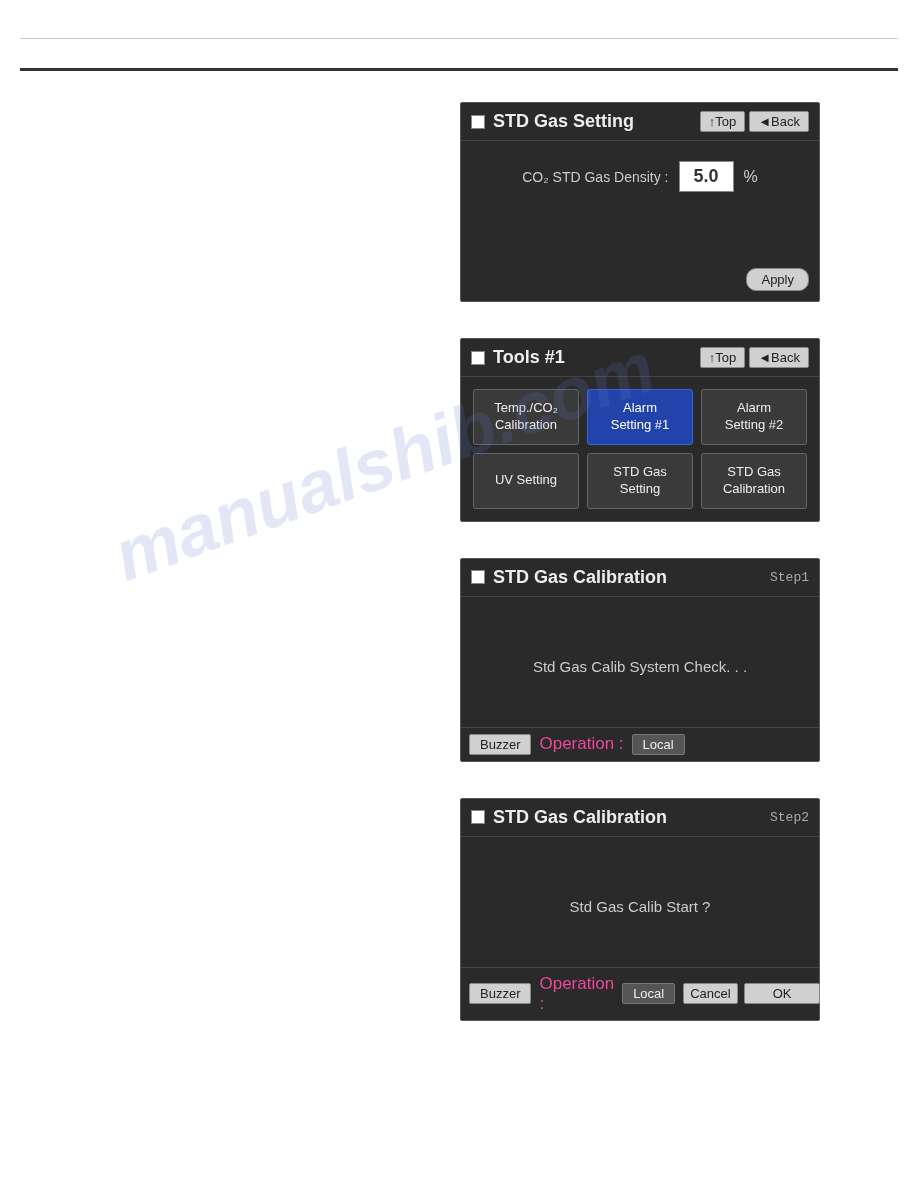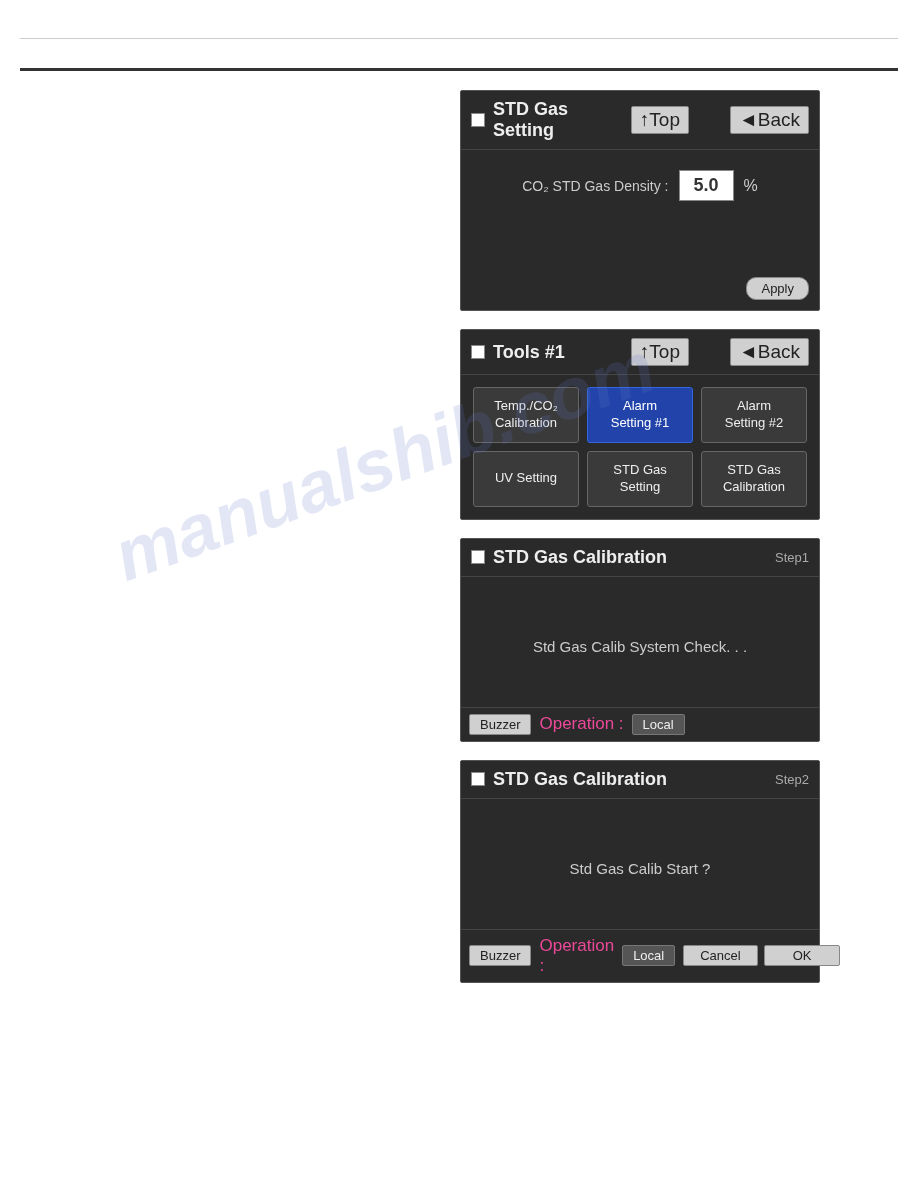--- a/index.html
+++ b/index.html
@@ -41,26 +41,26 @@
       font-weight: bold;
       transform: rotate(-20deg);
       pointer-events: none;
       white-space: nowrap;
       z-index: 10;
     }
 
     
     .panels-area {
       position: absolute;
-      top: 90px;
+      top: 102px;
       left: 460px;
       width: 360px;
       display: flex;
       flex-direction: column;
-      gap: 18px;
+      gap: 36px;
     }
 
     
     .panel {
       background: #2a2a2a;
       border: 1px solid #555;
       border-radius: 2px;
       color: #eee;
       padding: 0;
       position: relative;
@@ -94,27 +94,26 @@
     .panel-nav-btns {
       display: flex;
       gap: 4px;
     }
 
     .nav-btn {
       background: #d0d0d0;
       border: 1px solid #888;
       border-radius: 2px;
       padding: 2px 8px;
-      font-size: 19px;
+      font-size: 13px;
       color: #222;
       cursor: pointer;
       display: flex;
       align-items: center;
       gap: 2px;
-      margin-left: 37px;
     }
 
     
     .std-gas-setting-body {
       display: flex;
       flex-direction: column;
       align-items: center;
       padding: 20px 0 12px;
       min-height: 160px;
       position: relative;
@@ -236,40 +235,41 @@
     .calib-footer-btns {
       margin-left: auto;
       display: flex;
       gap: 6px;
     }
 
     .cancel-btn {
       background: #d0d0d0;
       border: 1px solid #888;
       border-radius: 2px;
-      padding: 2px 16px;
+      padding: 2px 6px;
       font-size: 13px;
       color: #222;
       cursor: pointer;
     }
 
     .ok-btn {
       background: #d0d0d0;
       border: 1px solid #888;
       border-radius: 2px;
       padding: 2px 28px;
       font-size: 13px;
       color: #222;
       cursor: pointer;
     }
 
     .step-label {
       font-size: 13px;
       color: #aaa;
       margin-left: 8px;
+      font-family: Liberation Mono, monospace;
     }
 
     .sub2-label {
       font-size: 13px;
       color: #aaa;
     }
   </style>
 </head>
 <body>
 

